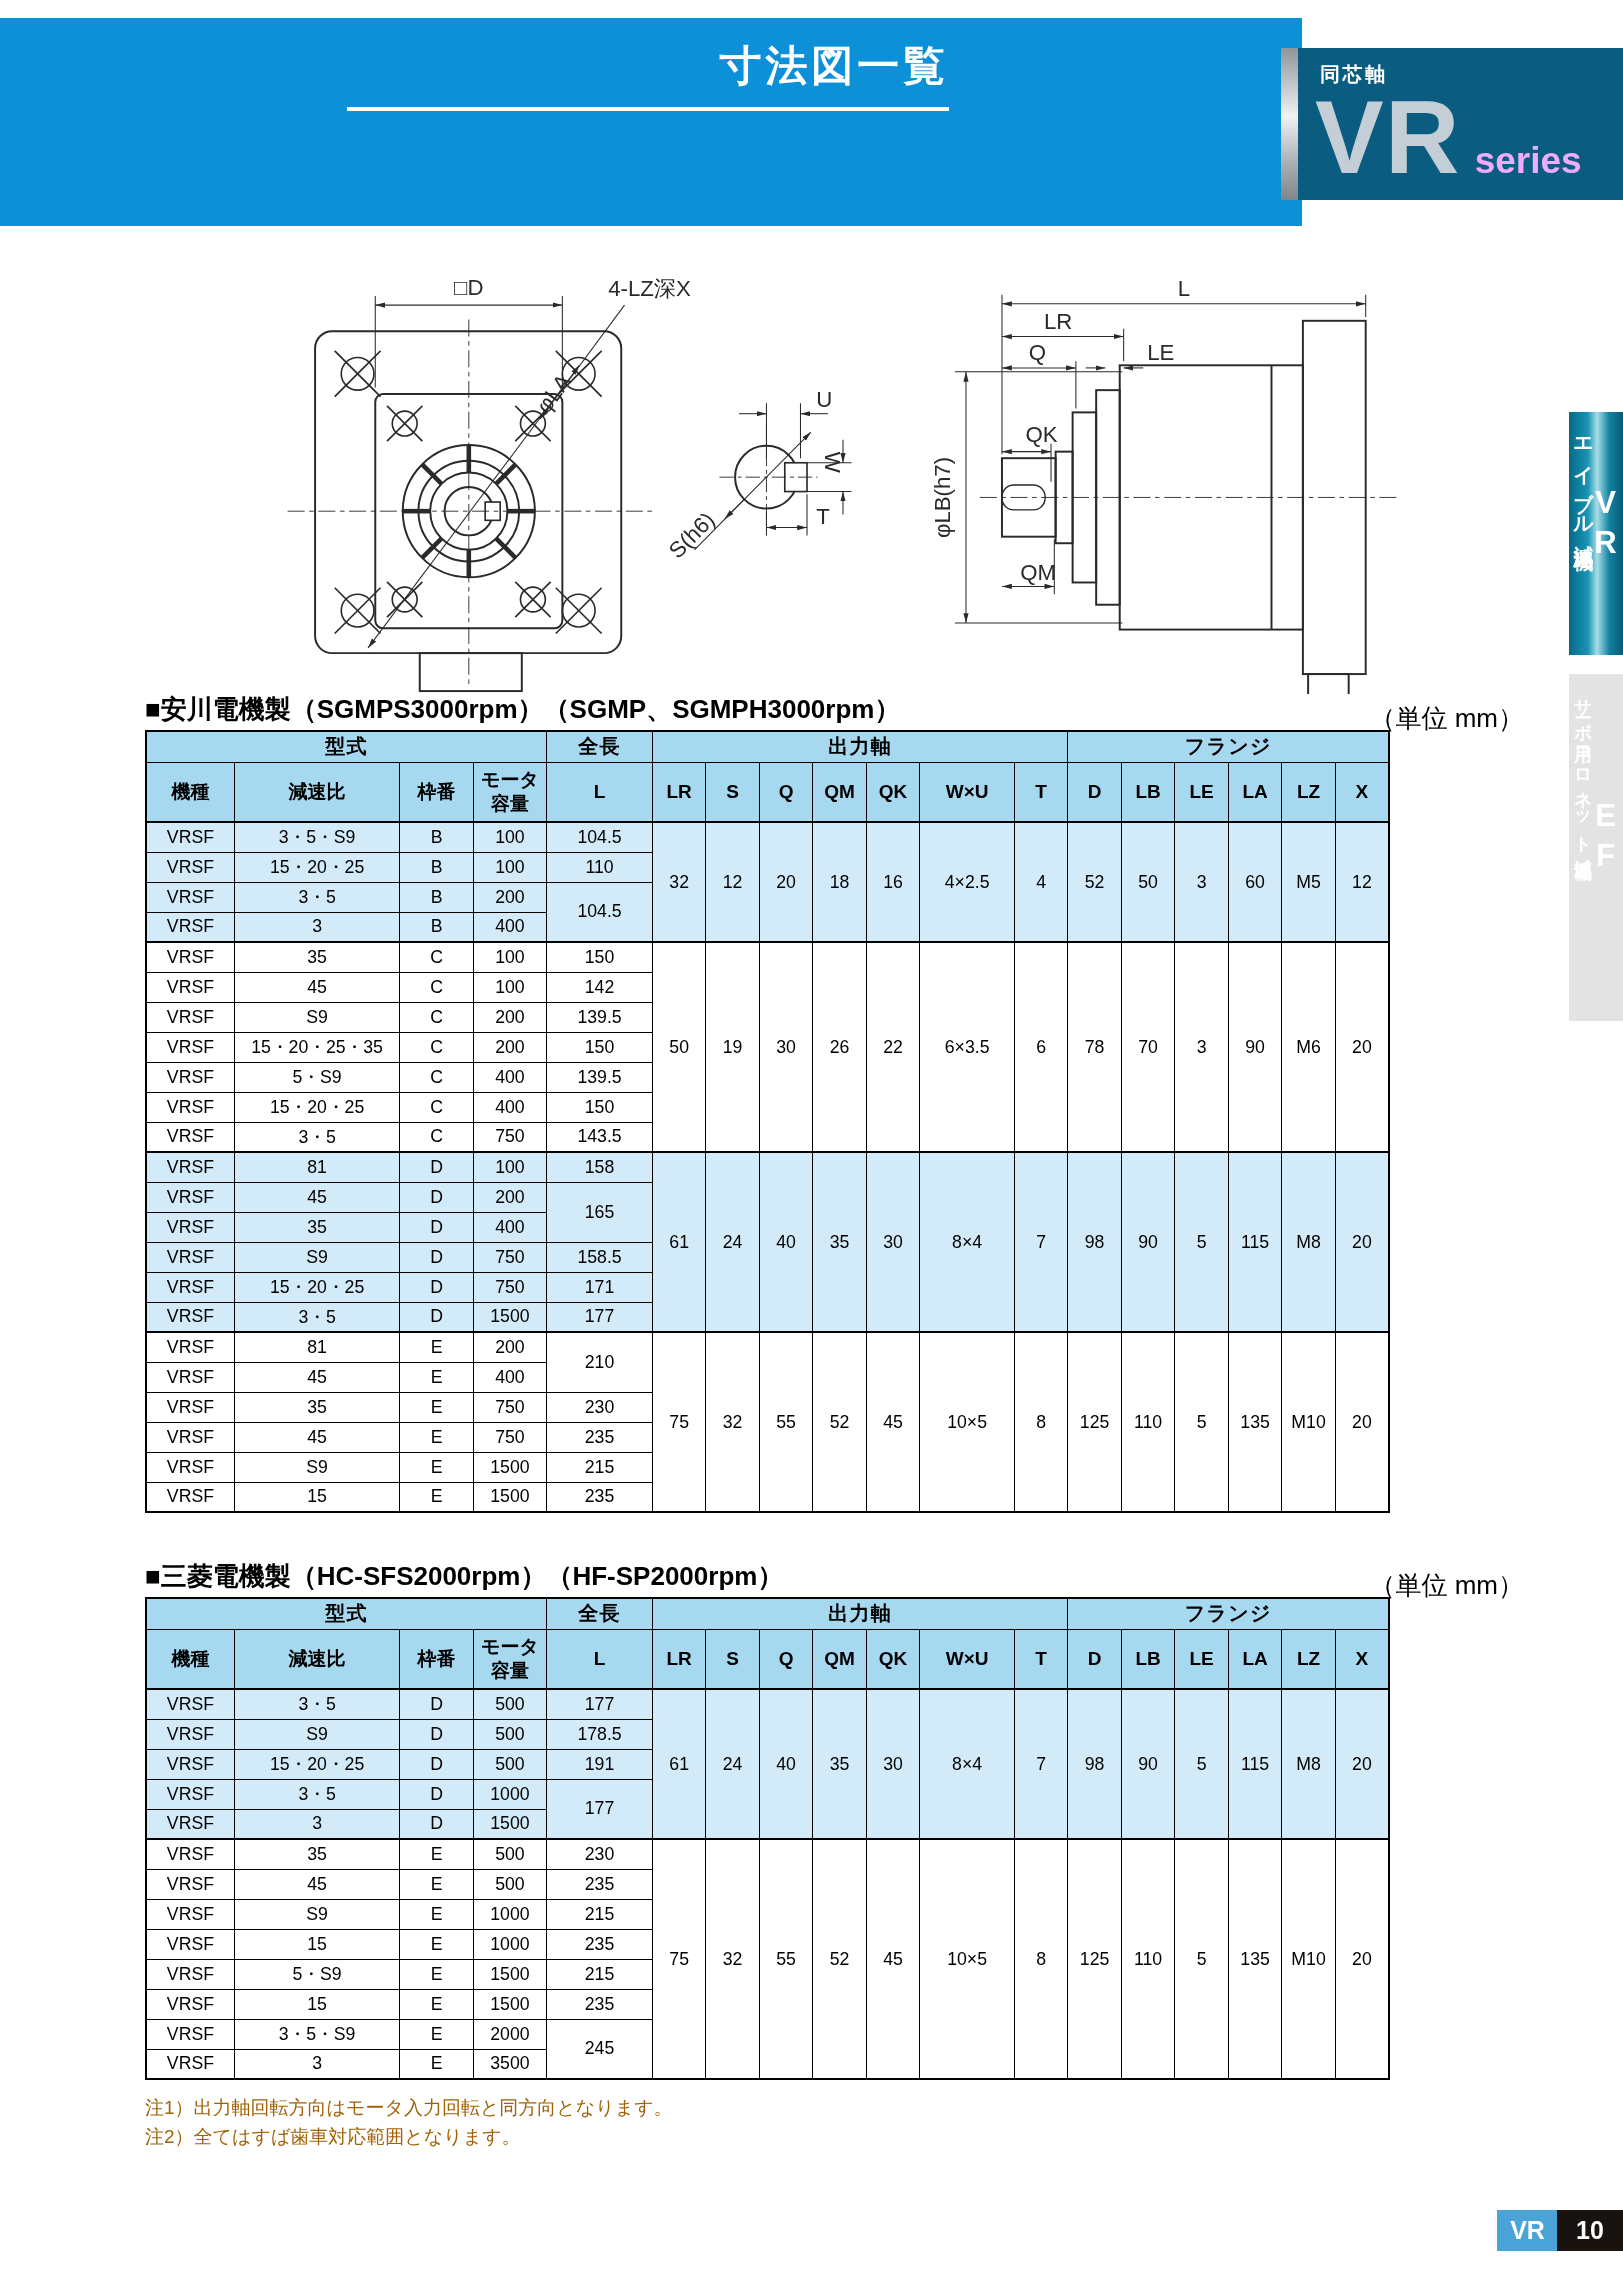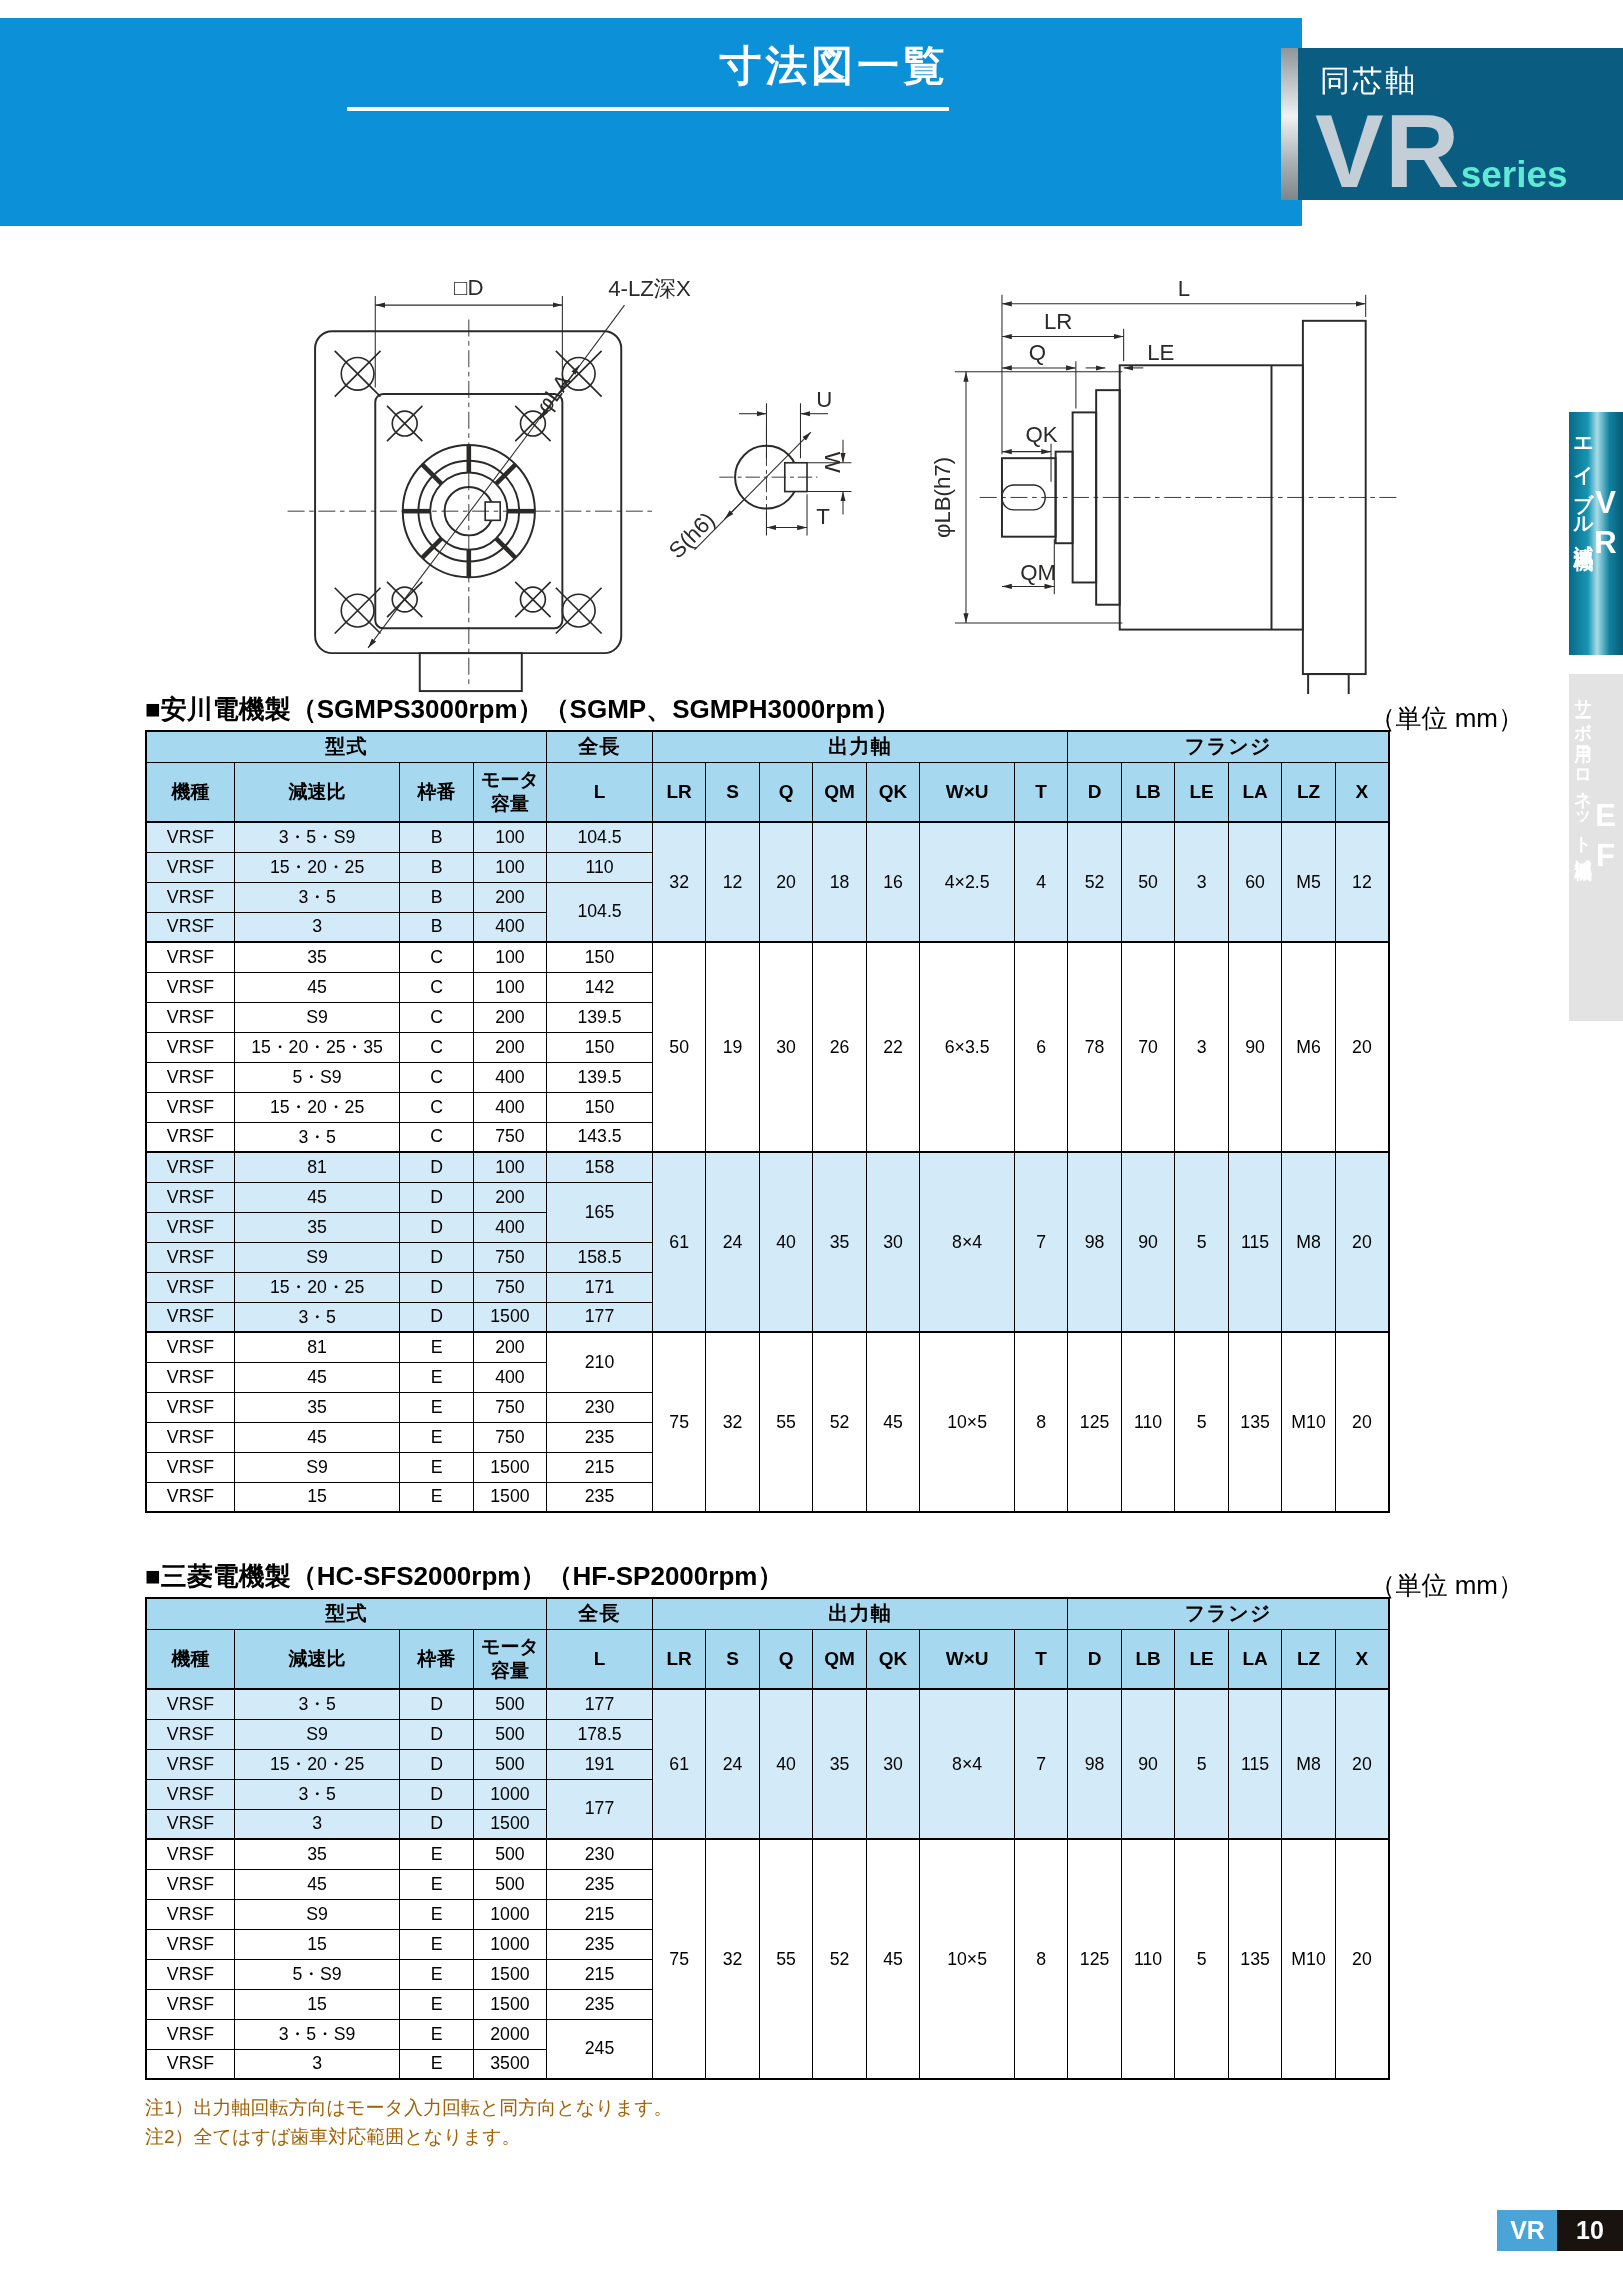--- a/index.html
+++ b/index.html
@@ -7,24 +7,24 @@
   .page{position:relative;width:1623px;height:2295px;background:#fff;overflow:hidden;margin:0 auto}
 
   
   .band{position:absolute;left:0;top:18.3px;width:1302px;height:208px;background:#0c90d8}
   .band-title{position:absolute;right:353px;top:19.6px;font-size:42px;font-weight:bold;color:#fff;letter-spacing:3.9px}
   .band-rule{position:absolute;right:353px;top:89px;width:602px;height:3.3px;background:#fff}
   .band-sub{position:absolute;right:353px;top:110px;font-size:31px;font-weight:bold;color:#fff;letter-spacing:1.3px}
   .silver-stripe{position:absolute;left:1281px;top:29.4px;width:17px;height:152px;
     background:linear-gradient(180deg,#8d959b 0%,#f0f2f3 45%,#aab1b6 75%,#7e868c 100%)}
   .badge{position:absolute;left:1298px;top:29.4px;width:325px;height:152px;background:#0a5c81;color:#fff;overflow:hidden}
-  .badge-label{display:block;margin:13px 0 0 22px;font-size:30px;font-weight:normal;letter-spacing:2.6px}
+  .badge-label{display:block;margin:13px 0 0 22px;font-size:20px;font-weight:bold;letter-spacing:2.6px}
   .badge-line{display:flex;align-items:baseline;margin:-9.2px 0 0 17px}
   .badge-big{font-size:103px;font-weight:bold;color:#c3ced6;letter-spacing:1.3px}
-  .badge-small{font-size:37px;font-weight:bold;color:#5eead4;margin-left:0}
+  .badge-small{font-size:37px;font-weight:bold;color:#f0abfc;margin-left:14px}
 
   
   .tab{position:absolute;left:1569px;width:54px}
   .tab1{top:412px;height:243px;background:linear-gradient(90deg,#066a88 0%,#1895b4 35%,#a8dde7 52%,#11809f 75%,#065a78 100%)}
   .tab2{top:674px;height:347px;background:#e3e3e4}
   .tab .vlabel{position:absolute;left:2px;writing-mode:vertical-rl;text-orientation:upright;
     color:#fff;font-weight:bold;letter-spacing:3.3px}
   .tab .vcode{position:absolute;right:0px;writing-mode:vertical-rl;text-orientation:upright;
     color:#fff;font-weight:bold;letter-spacing:5.2px}
   .tab1 .vlabel{top:13px;font-size:20px}

